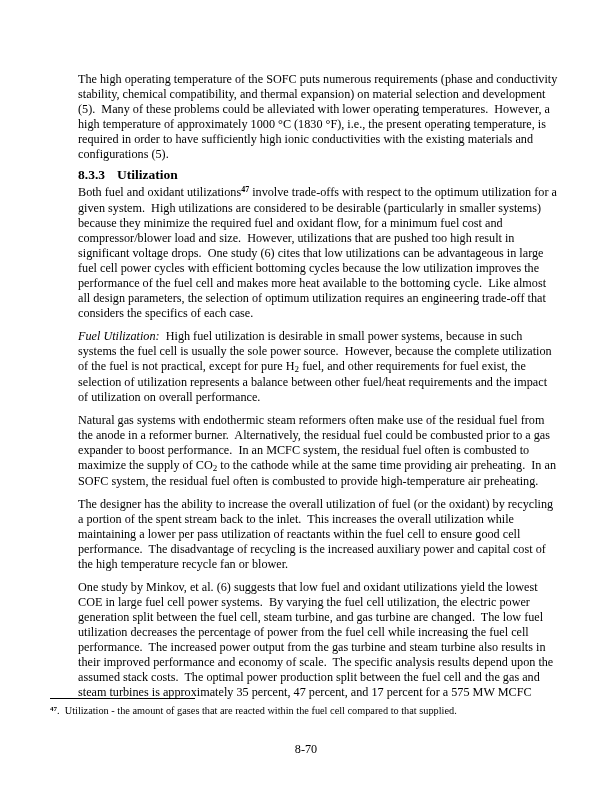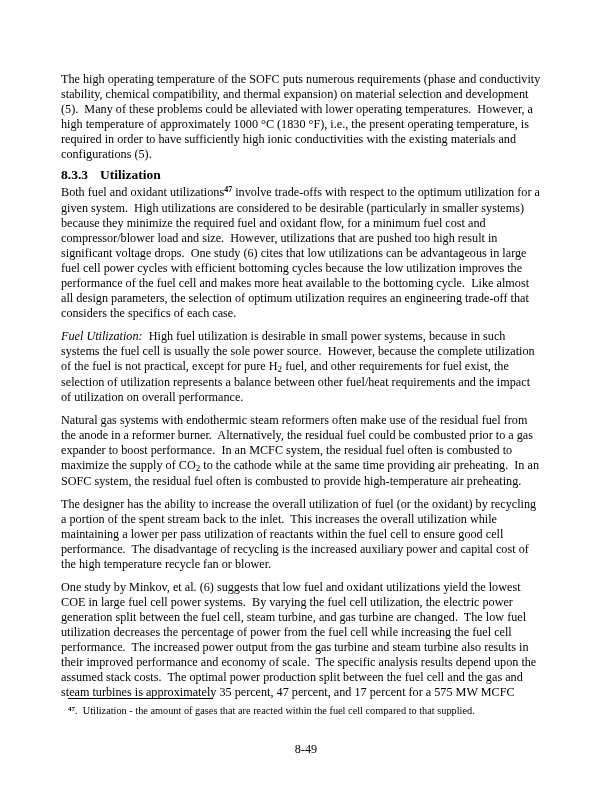--- a/index.html
+++ b/index.html
@@ -7,21 +7,21 @@
     position: relative;
     width: 612px;
     height: 792px;
     background: #ffffff;
     color: #000000;
     font-family: "Liberation Serif", "DejaVu Serif", serif;
     overflow: hidden;
   }
   .content {
     position: absolute;
-    left: 61px;
+    left: 78px;
     top: 72px;
     width: 481px;
   }
   .body-para {
     margin: 0 0 8px 0;
     font-size: 12.2px;
     line-height: 15px;
     white-space: pre-wrap;
     text-align: left;
   }
@@ -31,21 +31,21 @@
     font-size: 13.5px;
     line-height: 18px;
     font-weight: bold;
   }
   .section-title { margin-left: 12px; margin-top: 12px; }
   .seg-bi { font-weight: normal; font-style: italic; }
   .seg-sup { font-size: 8px; position: relative; top: -4px; font-weight: bold; }
   .seg-sub { font-size: 9px; position: relative; top: 2px; }
   .footnote-block {
     position: absolute;
-    left: 68px;
+    left: 50px;
     top: 698px;
     width: 481px;
   }
   .footnote-rule {
     width: 145px;
     height: 0;
     border-top: 1px solid #000000;
     margin: 0 0 5px 0;
   }
   .footnote-text {
@@ -85,14 +85,14 @@
     <p class="body-para"><span>The designer has the ability to increase the overall utilization of fuel (or the oxidant) by recycling a portion of the spent stream back to the inlet.  This increases the overall utilization while maintaining a lower per pass utilization of reactants within the fuel cell to ensure good cell performance.  The disadvantage of recycling is the increased auxiliary power and capital cost of the high temperature recycle fan or blower.</span></p>
 
     <p class="body-para"><span>One study by Minkov, et al. (6) suggests that low fuel and oxidant utilizations yield the lowest COE in large fuel cell power systems.  By varying the fuel cell utilization, the electric power generation split between the fuel cell, steam turbine, and gas turbine are changed.  The low fuel utilization decreases the percentage of power from the fuel cell while increasing the fuel cell performance.  The increased power output from the gas turbine and steam turbine also results in their improved performance and economy of scale.  The specific analysis results depend upon the assumed stack costs.  The optimal power production split between the fuel cell and the gas and steam turbines is approximately 35 percent, 47 percent, and 17 percent for a 575 MW MCFC</span></p>
   </div>
 
   <div class="footnote-block">
     <div class="footnote-rule"></div>
     <p class="footnote-text"><span class="seg-sup">47</span><span>.  Utilization - the amount of gases that are reacted within the fuel cell compared to that supplied.</span></p>
   </div>
 
-  <div class="page-number">8-49</div>
+  <div class="page-number">8-70</div>
 </div>
 
 </body></html>

